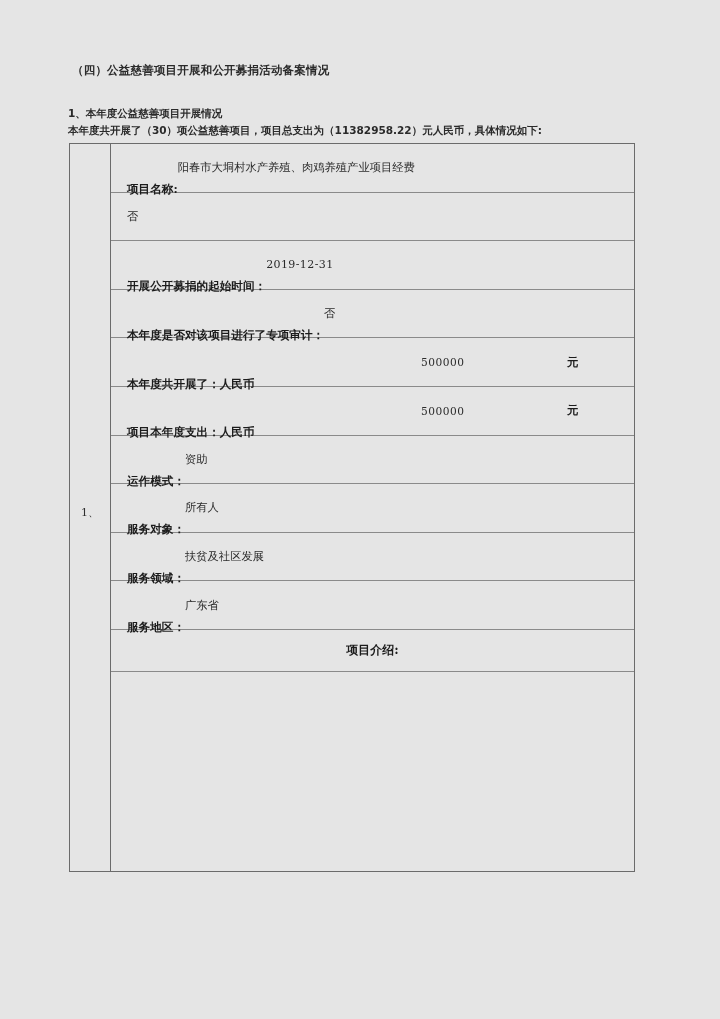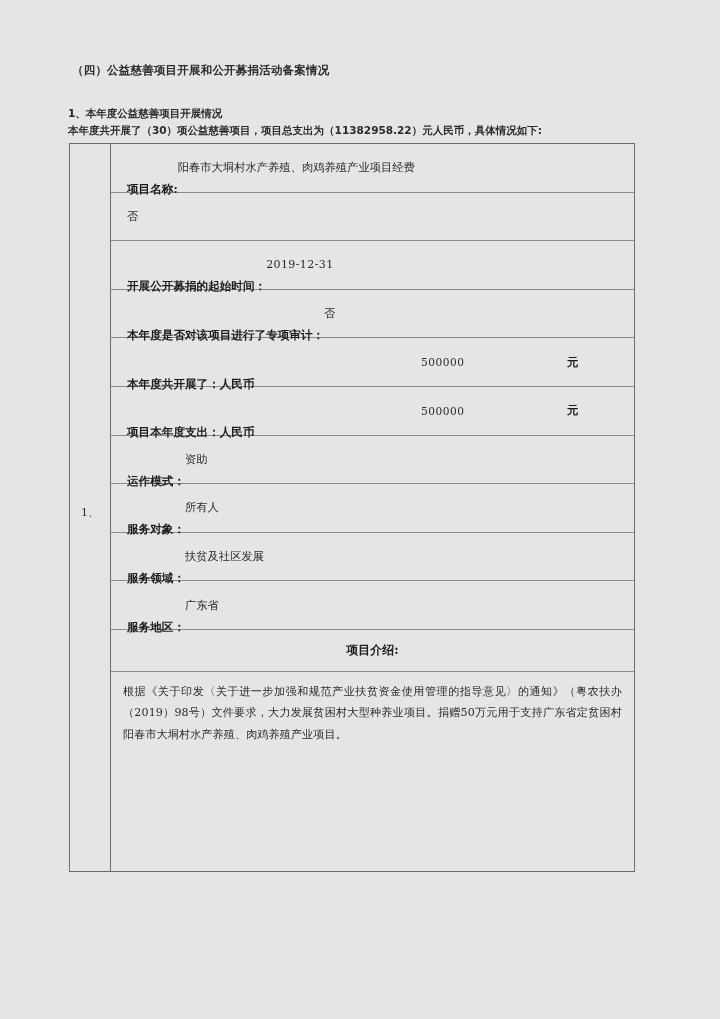--- a/index.html
+++ b/index.html
@@ -232,19 +232,16 @@
 
       <div class="row">
         <span class="lbl">服务地区：</span>
         <span class="val">广东省</span>
       </div>
 
       <div class="intro-head">
         <span class="lbl">项目介绍:</span>
       </div>
 
-      <div class="intro-body">
-        <div class="intro-text">根据《关于印发〈关于进一步加强和规范产业扶贫资金使用管理的指导意见〉的通知》（粤农扶办（2019）98号）文件要求，大力发展贫困村大型种养业项目。捐赠50万元用于支持广东省定贫困村阳春市大垌村水产养殖、肉鸡养殖产业项目。</div>
-      </div>
 
     </div>
   </div>
 </div>
 
 </body></html>

